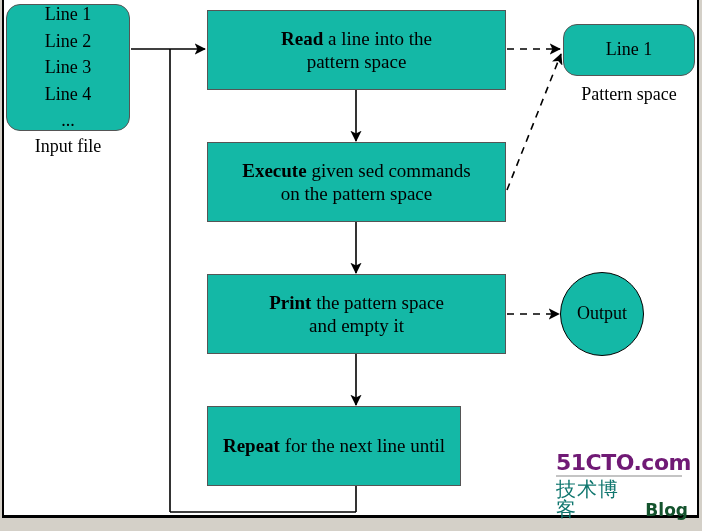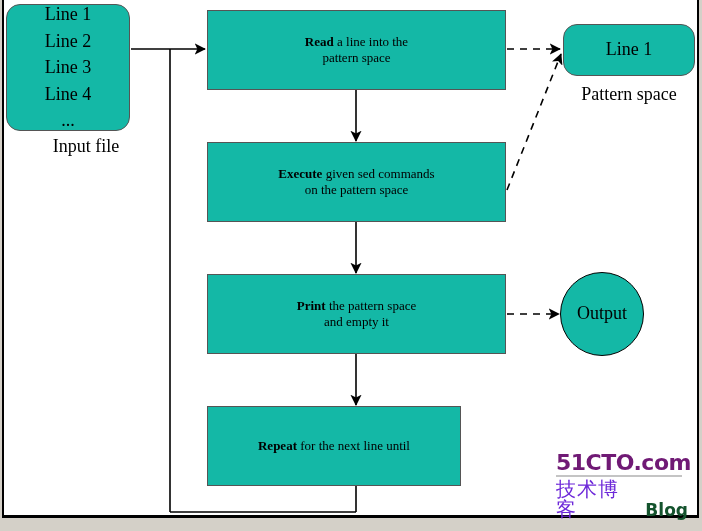--- a/index.html
+++ b/index.html
@@ -52,21 +52,21 @@
     background: #14b8a6;
     display: flex;
     align-items: center;
     justify-content: center;
     text-align: center;
     line-height: 1.22;
     color: #000;
   }
   .proc-box {
     border: 1.5px solid #555;
-    font-size: 13px;
+    font-size: 19px;
   }
   .proc-box .kw {
     font-weight: bold;
   }
   .rounded-box {
     border: 1.5px solid #555;
     border-radius: 14px;
     font-size: 18px;
   }
   .circle-node {
@@ -113,21 +113,21 @@
     margin: 1px 0 2px 0;
   }
   .wm-bottom {
     display: flex;
     align-items: flex-end;
     gap: 8px;
   }
   .wm-cn {
     font-family: Liberation Sans, sans-serif;
     font-size: 20px;
-    color: #6d28d9;
+    color: #0f766e;
     line-height: 1;
     letter-spacing: 1px;
   }
   .wm-blog {
     font-family: "DejaVu Sans", sans-serif;
     font-weight: bold;
     font-size: 17px;
     color: #14532d;
     line-height: 1;
   }
@@ -168,21 +168,21 @@
 
   <div class="node rounded-box" style="left:6px; top:4px; width:124px; height:127px;">
     <span class="file-lines">
       <span>Line 1</span><br>
       <span>Line 2</span><br>
       <span>Line 3</span><br>
       <span>Line 4</span><br>
       <span>...</span>
     </span>
   </div>
-  <div class="caption" style="left:24px; top:136px; width:124px;">Input file</div>
+  <div class="caption" style="left:6px; top:136px; width:124px;">Input file</div>
 
   <div class="node proc-box" style="left:207px; top:10px; width:299px; height:80px;">
     <div>
       <span class="kw">Read</span><span> a line into the</span><br>
       <span>pattern space</span>
     </div>
   </div>
 
   <div class="node proc-box" style="left:207px; top:274px; width:299px; height:80px;">
     <div>

